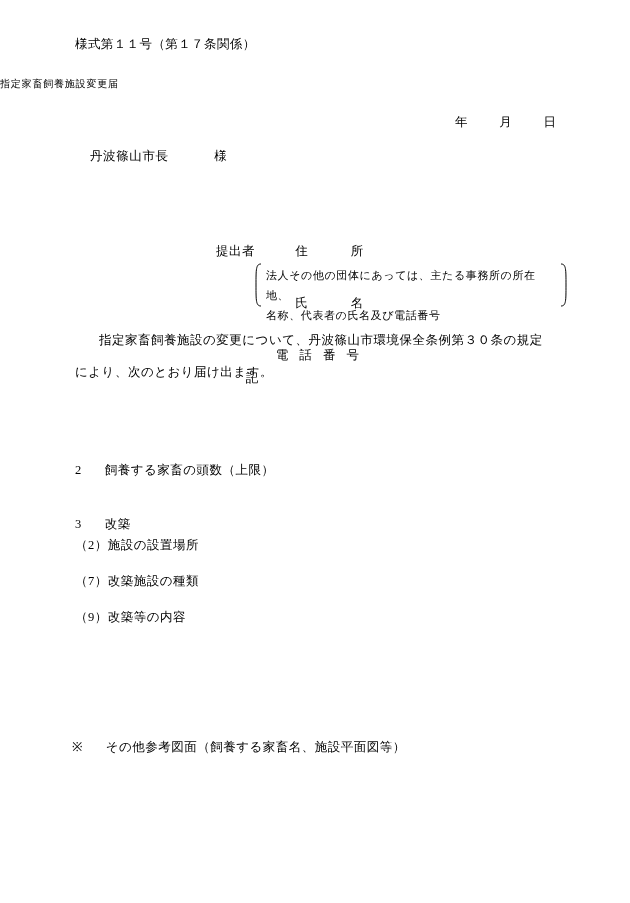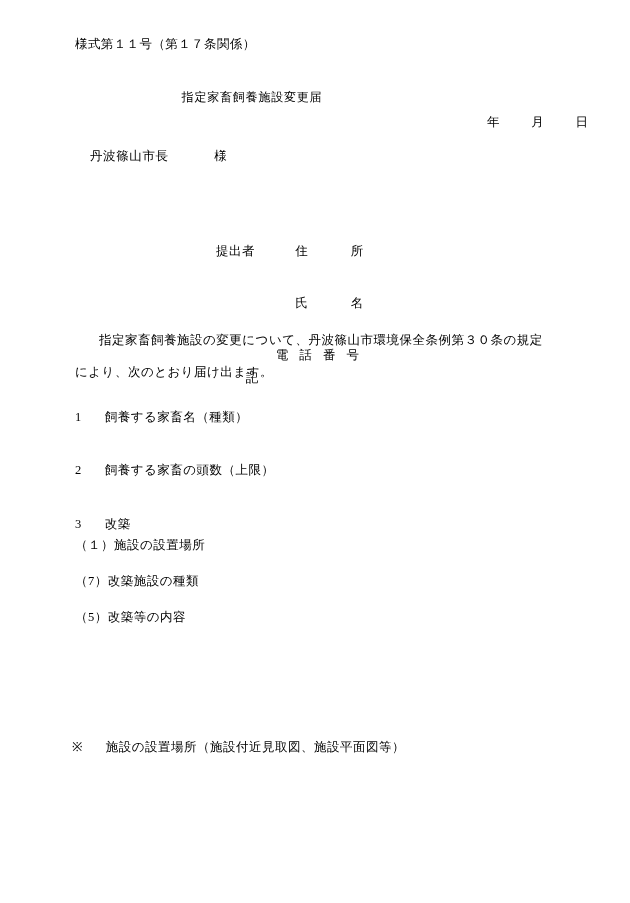--- a/index.html
+++ b/index.html
@@ -27,33 +27,31 @@
     top: 36px;
     font-size: 12.5px;
     letter-spacing: 0.4px;
     white-space: nowrap;
   }
   .doc-title {
     position: absolute;
     left: 0;
     right: 0;
     top: 77px;
-    text-align: center;
-    font-size: 12px;
+    text-align: left;
+    font-size: 10px;
     letter-spacing: 0.8px;
-    margin-top: 12px;
   }
   .date-line {
     position: absolute;
     left: 455px;
     top: 114px;
     font-size: 12.5px;
     letter-spacing: 0.5px;
     white-space: nowrap;
-    margin-left: 32px;
   }
   .date-line .gap {
     display: inline-block;
     width: 24px;
   }
   .addressee {
     position: absolute;
     left: 90px;
     top: 148px;
     font-size: 12.5px;
@@ -193,42 +191,50 @@
       <span class="lbl"></span>
       <span class="field">氏</span>
       <span class="field">名</span>
     </div>
     <div class="row">
       <span class="lbl"></span>
       <span class="field-wide">電 話 番 号</span>
     </div>
   </div>
 
+  <div class="brace-block">
+    <svg class="brace left" viewBox="0 0 10 44" preserveAspectRatio="none">
+      <path d="M9 1 C4 1, 4 6, 4 22 C4 38, 4 43, 9 43" fill="none" stroke="#000" stroke-width="1"></path>
+    </svg>
+    <svg class="brace right" viewBox="0 0 10 44" preserveAspectRatio="none">
+      <path d="M1 1 C6 1, 6 6, 6 22 C6 38, 6 43, 1 43" fill="none" stroke="#000" stroke-width="1"></path>
+    </svg>
+    <div class="note">
+      <div>法人その他の団体にあっては、主たる事務所の所在地、</div>
+      <div>名称、代表者の氏名及び電話番号</div>
+    </div>
+  </div>
 
   <div class="body-para">指定家畜飼養施設の変更について、丹波篠山市環境保全条例第３０条の規定により、次のとおり届け出ます。</div>
 
   <div class="ki">記</div>
 
-  <div class="item" style="top:409px">
-    <span class="num">1</span>
-    <span>飼養する家畜名（種類）</span>
-  </div>
 
   <div class="item" style="top:462px">
     <span class="num">2</span>
     <span>飼養する家畜の頭数（上限）</span>
   </div>
 
   <div class="item" style="top:516px">
     <span class="num">3</span>
     <span>改築</span>
   </div>
 
-  <div class="sub" style="top:537px">（１）施設の設置場所</div>
+  <div class="sub" style="top:537px">（2）施設の設置場所</div>
   <div class="sub" style="top:573px">（7）改築施設の種類</div>
-  <div class="sub" style="top:609px">（5）改築等の内容</div>
+  <div class="sub" style="top:609px">（9）改築等の内容</div>
 
   <div class="note-line" style="top:738px">
     <span class="mark">※</span>
-    <span>施設の設置場所（施設付近見取図、施設平面図等）</span>
+    <span>その他参考図面（飼養する家畜名、施設平面図等）</span>
   </div>
 
 </div>
 
 </body></html>

